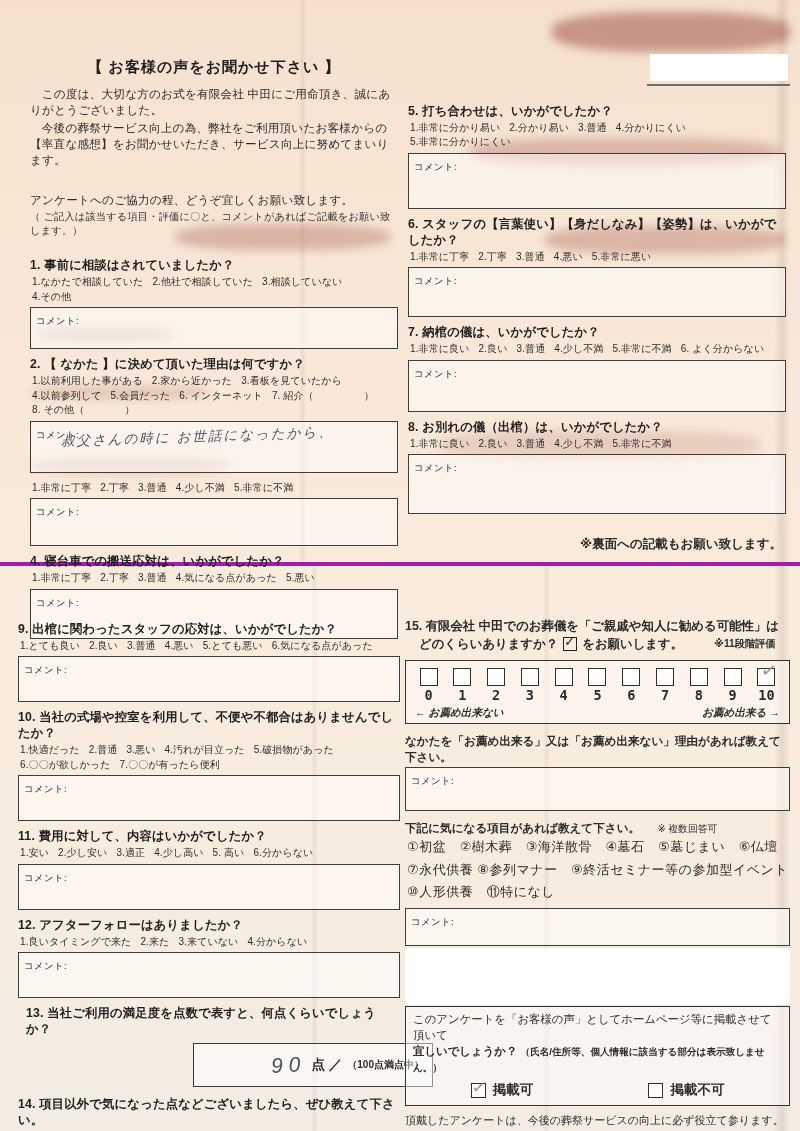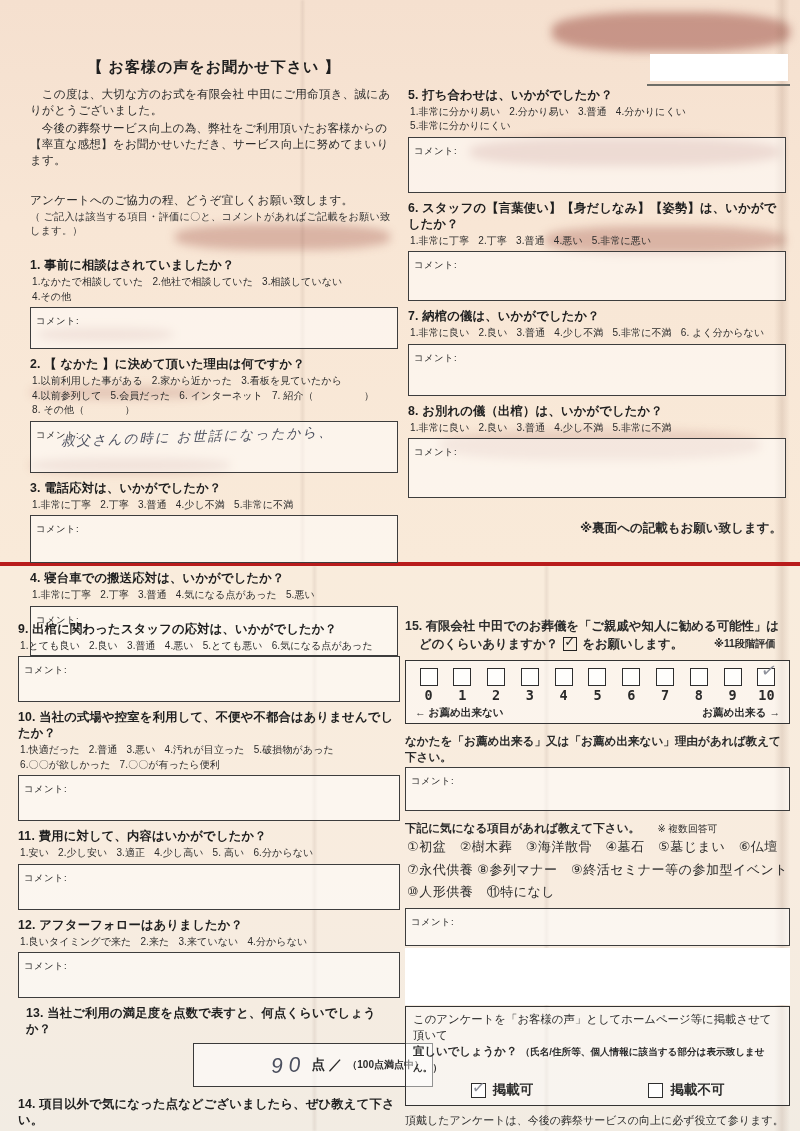--- a/index.html
+++ b/index.html
@@ -1,17 +1,17 @@
 <!DOCTYPE html>
 <html><head>
 <meta charset="utf-8">
 <style>
   html,body{margin:0;padding:0;background:#ffffff;}
   body{width:800px;height:1131px;font-family:"Liberation Sans","DejaVu Sans",sans-serif;color:#2b2b2b;}
-  .scan{position:relative;width:800px;height:1131px;background:#b91c1c;overflow:hidden;}
+  .scan{position:relative;width:800px;height:1131px;background:#a21caf;overflow:hidden;}
   .page{position:absolute;left:0;width:800px;}
   .page1{top:0;height:562px;background:linear-gradient(180deg,#f5e0cf 0%,#f8e6d5 40%,#f9ead9 100%);}
   .page2{top:566px;height:565px;background:linear-gradient(180deg,#f9ecdc 0%,#f8ecdf 55%,#f2ece3 100%);}
   .crease{position:absolute;top:0;bottom:0;width:3px;background:rgba(120,90,70,.10);filter:blur(1px);z-index:1;}
   .fold-r{position:absolute;top:0;bottom:0;right:10px;width:16px;background:linear-gradient(90deg,transparent,rgba(120,80,60,.14),transparent);z-index:1;}
   .smudge{position:absolute;border-radius:40%;filter:blur(5px);pointer-events:none;z-index:0;}
   .col{position:absolute;z-index:2;}
 
   .page-title{font-weight:bold;font-size:15px;text-align:center;letter-spacing:1px;margin-bottom:9px;color:#1f1f1f;}
   .intro p{margin:0 0 2px 0;font-size:11.6px;line-height:1.38;letter-spacing:.2px;}
@@ -45,21 +45,21 @@
   .q15-line2{display:flex;align-items:center;gap:5px;font-weight:bold;font-size:12.4px;margin-left:14px;}
   .cb-print{display:inline-block;width:12px;height:12px;border:1.7px solid #222;position:relative;}
   .cb-print .ck{position:absolute;left:0px;top:-4px;font-size:13px;color:#222;}
   .scale-note{font-size:10.2px;font-weight:bold;margin-left:26px;}
   .scale-box{border:1.6px solid #333;background:rgba(255,255,255,.45);padding:7px 7px 3px;margin-top:7px;}
   .scale-row{display:flex;justify-content:space-between;}
   .scale-cell{width:31px;text-align:center;position:relative;}
   .scale-cb{width:16px;height:16px;border:1.8px solid #2e2e2e;margin:0 auto;background:rgba(255,255,255,.85);position:relative;}
   .scale-num{font-weight:bold;font-size:13.5px;margin-top:1px;font-family:"DejaVu Sans Mono","Liberation Mono",monospace;}
   .scale-check{position:absolute;left:3px;top:-10px;font-size:19px;color:#8e919b;transform:rotate(10deg);font-weight:bold;z-index:4;}
-  .scale-labels{display:flex;justify-content:space-between;font-weight:bold;font-size:10.6px;margin-top:3px;padding:0 2px;}
+  .scale-labels{display:flex;justify-content:space-between;font-weight:bold;font-size:10.6px;margin-top:3px;padding:0 2px;font-style:italic;}
   .sect-prompt{font-weight:bold;font-size:11.6px;margin-top:9px;line-height:1.35;}
   .multi-note{font-size:9.8px;font-weight:normal;margin-left:14px;}
   .items-line{font-size:13px;letter-spacing:.5px;line-height:1.75;margin-left:2px;}
   .blank-white{background:#ffffff;height:57px;margin-top:2px;}
   .pub-box{border:1.5px solid #333;background:rgba(255,255,255,.45);padding:5px 7px 6px;margin-top:1px;}
   .pub-line{font-size:11.4px;line-height:1.4;}
   .pub-note{font-size:9.6px;font-weight:bold;}
   .pub-opts{display:flex;justify-content:space-around;margin-top:5px;font-weight:bold;font-size:13.5px;}
   .pub-opt{display:flex;align-items:center;gap:7px;}
   .pub-cb{display:inline-block;width:13px;height:13px;border:1.7px solid #2e2e2e;position:relative;background:rgba(255,255,255,.9);}
@@ -101,33 +101,32 @@
             <div class="q-title">1. 事前に相談はされていましたか？</div>
             <div class="q-options"><span class="opt">1.なかたで相談していた</span><span class="opt">2.他社で相談していた</span><span class="opt">3.相談していない</span><span class="opt">4.その他</span></div>
             <div class="cbox" style="height: 36px;"><span class="clabel">コメント:</span></div>
           </div>
           <div class="question">
             <div class="q-title">2. 【 なかた 】に決めて頂いた理由は何ですか？</div>
             <div class="q-options"><span class="opt">1.以前利用した事がある</span><span class="opt">2.家から近かった</span><span class="opt">3.看板を見ていたから</span><span class="opt">4.以前参列して</span><span class="opt">5.会員だった</span><span class="opt">6. インターネット</span><span class="opt">7. 紹介（　　　　　）</span><span class="opt">8. その他（　　　　）</span></div>
             <div class="cbox" style="height: 46px;"><span class="clabel">コメント:</span><span class="hand">叔父さんの時に お世話になったから、</span></div>
           </div>
           <div class="question">
-            <div class="q-title">3. 電話応対は、いかがでしたか？</div>
             <div class="q-options"><span class="opt">1.非常に丁寧</span><span class="opt">2.丁寧</span><span class="opt">3.普通</span><span class="opt">4.少し不満</span><span class="opt">5.非常に不満</span></div>
             <div class="cbox" style="height: 42px;"><span class="clabel">コメント:</span></div>
           </div>
           <div class="question">
             <div class="q-title">4. 寝台車での搬送応対は、いかがでしたか？</div>
             <div class="q-options"><span class="opt">1.非常に丁寧</span><span class="opt">2.丁寧</span><span class="opt">3.普通</span><span class="opt">4.気になる点があった</span><span class="opt">5.悪い</span></div>
             <div class="cbox" style="height: 44px;"><span class="clabel">コメント:</span></div>
           </div>
         </div>
     </div>
 
-    <div class="col" style="left:408px;top:88px;width:378px;">
+    <div class="col" style="left:408px;top:104px;width:378px;">
       <div>
           <div class="question">
             <div class="q-title">5. 打ち合わせは、いかがでしたか？</div>
             <div class="q-options"><span class="opt">1.非常に分かり易い</span><span class="opt">2.分かり易い</span><span class="opt">3.普通</span><span class="opt">4.分かりにくい</span><span class="opt">5.非常に分かりにくい</span></div>
             <div class="cbox" style="height: 50px;"><span class="clabel">コメント:</span></div>
           </div>
           <div class="question">
             <div class="q-title">6. スタッフの【言葉使い】【身だしなみ】【姿勢】は、いかがでしたか？</div>
             <div class="q-options"><span class="opt">1.非常に丁寧</span><span class="opt">2.丁寧</span><span class="opt">3.普通</span><span class="opt">4.悪い</span><span class="opt">5.非常に悪い</span></div>
             <div class="cbox" style="height: 44px;"><span class="clabel">コメント:</span></div>

